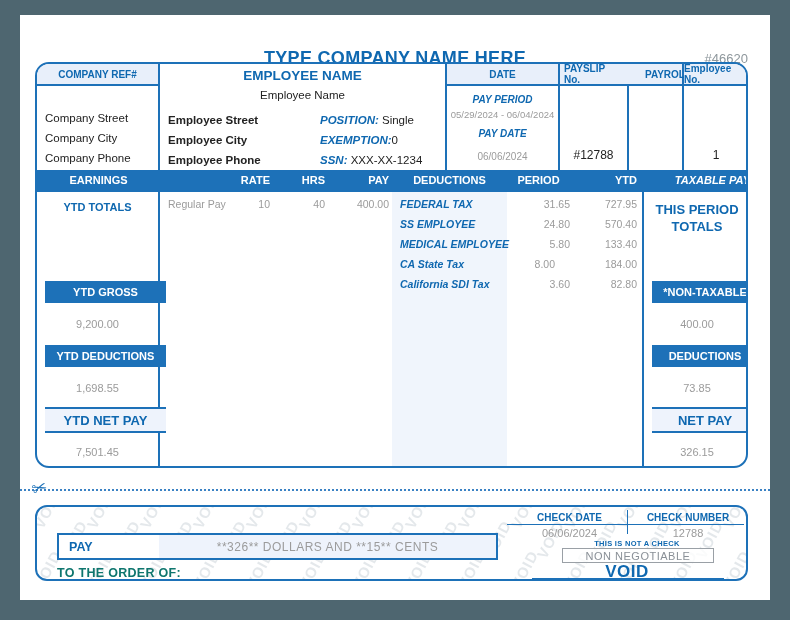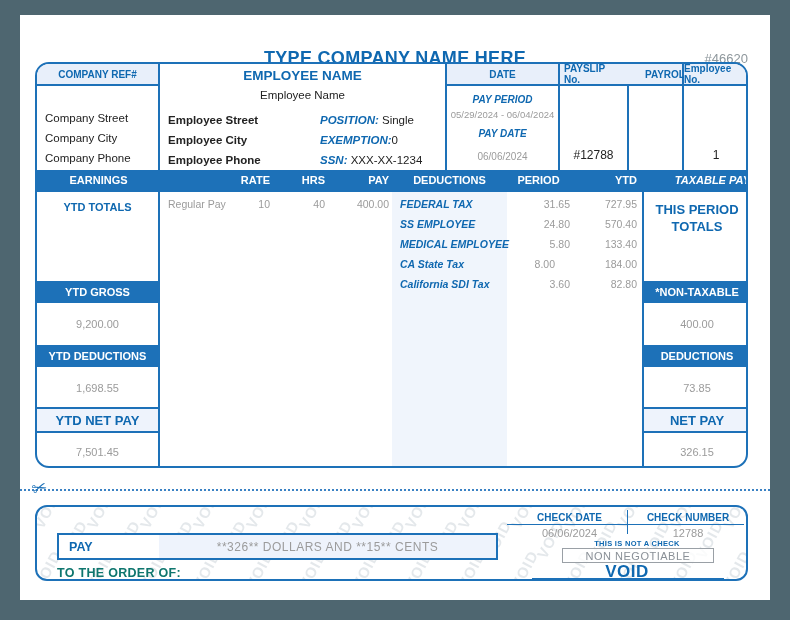--- a/index.html
+++ b/index.html
@@ -19,21 +19,21 @@
   .v-border-r { border-right:2px solid #1d71b8; }
   .blue-lbl { color:#0f68b0; font-weight:bold;font-style:italic; }
   .gray { color:#9b9b9b; }
 
   .table-hdr { left:0; top:106px; width:713px; height:22px; background:#1d71b8; color:#fff; font-size:11px; font-weight:bold; }
   .table-hdr span { position:absolute; top:4px; }
 
   .strip { left:355px; top:128px; width:115px; height:278px; background:#f0f5fc; }
 
   .side-col { top:128px; height:278px; }
-  .bar { position:absolute; left:0; width:100%; height:22px; background:#1d71b8; color:#fff; font-size:11px; font-weight:bold; display:flex; align-items:center; justify-content:center; }
+  .bar { position:absolute; left:8px; width:100%; height:22px; background:#1d71b8; color:#fff; font-size:11px; font-weight:bold; display:flex; align-items:center; justify-content:center; }
   .bar.light { background:#eef3fc; color:#0f68b0; border-top:2px solid #1d71b8; border-bottom:2px solid #1d71b8; }
   .valcell { position:absolute; left:0; width:100%; display:flex; align-items:center; justify-content:center; color:#9b9b9b; font-size:11px; }
 
   .row-txt { font-size:10.5px; }
   .r-align { text-align:right; }
 
   
   .cutline { left:0; top:474px; width:750px; border-top:2px dotted #3b82c4; }
   .scissors { left:12px; top:462px; color:#1d71b8; font-size:18px; transform:rotate(-18deg); }
 

